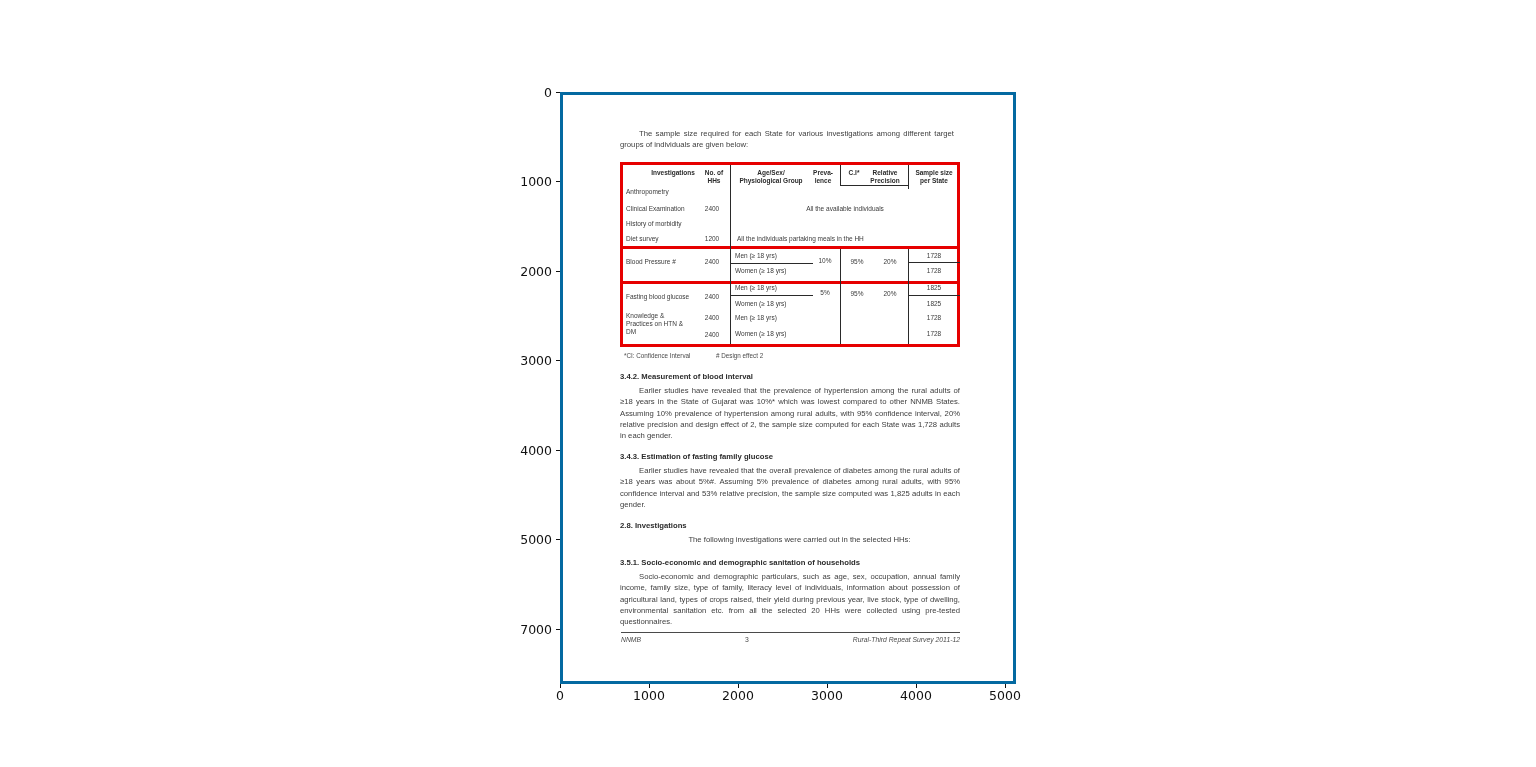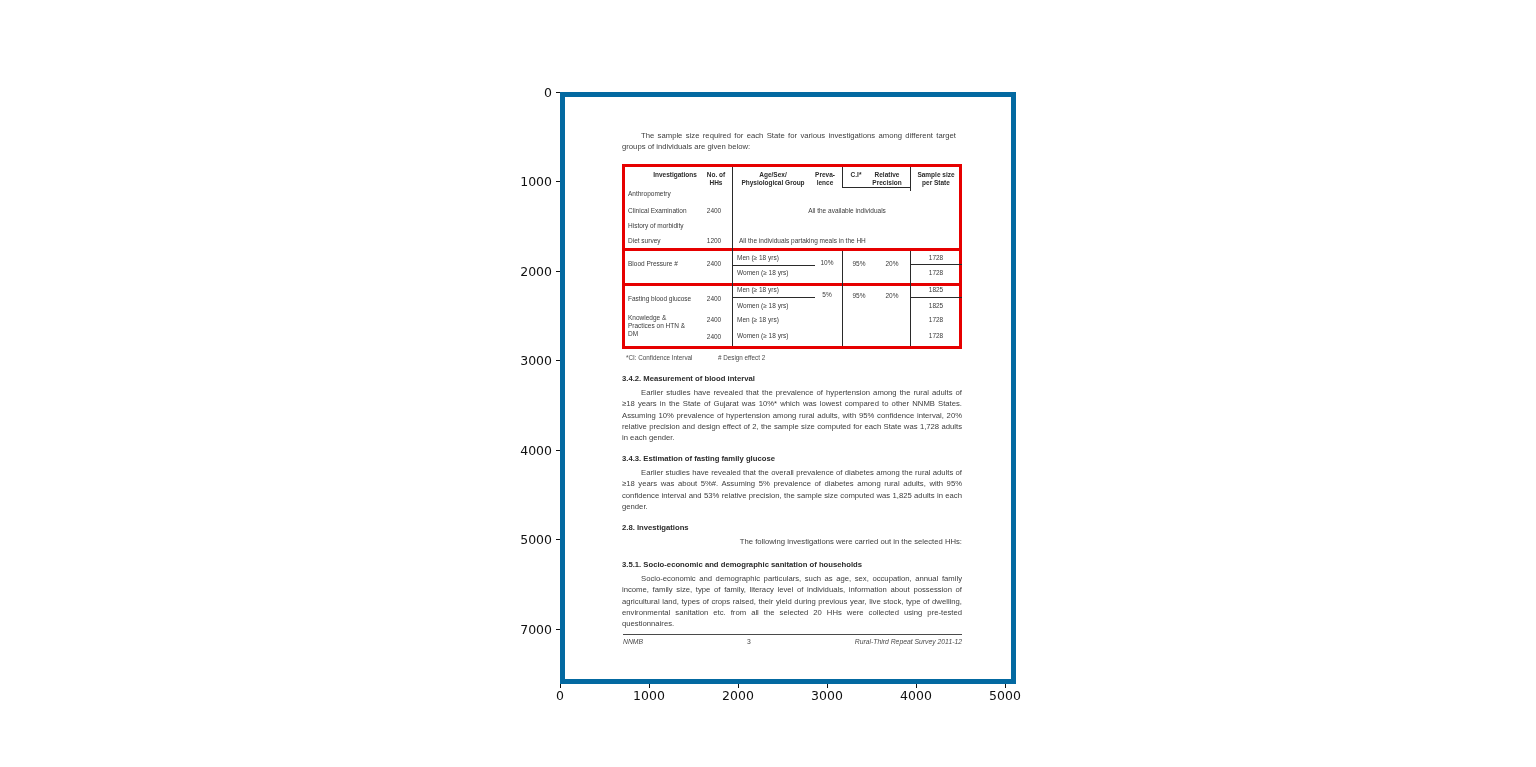--- a/index.html
+++ b/index.html
@@ -1,20 +1,20 @@
 <!DOCTYPE html>
 <html><head>
 <meta charset="utf-8">
 <style>
   html,body{margin:0;padding:0;background:#ffffff;}
   .stage{position:relative;width:1536px;height:767px;background:#fff;overflow:hidden;
          font-family:"Liberation Sans",sans-serif;}
   
   .axes{position:absolute;left:560px;top:92px;width:456px;height:592px;
-        border:5px solid #0369a1;box-sizing:border-box;background:#fff;}
+        border:3px solid #0369a1;box-sizing:border-box;background:#fff;}
   .ytick{position:absolute;left:470px;width:82px;text-align:right;
          font:12.5px "DejaVu Sans",sans-serif;color:#111;}
   .xtick{position:absolute;top:688px;width:70px;text-align:center;
          font:12.5px "DejaVu Sans",sans-serif;color:#111;}
   .ymark{position:absolute;left:556px;width:4px;height:1px;background:#111;}
   .xmark{position:absolute;top:684px;width:1px;height:4px;background:#111;}
   
   .doc *{box-sizing:border-box;}
   .para{position:absolute;font-size:7.7px;line-height:11.3px;color:#3d3d3d;
         text-align:justify;text-indent:19px;}
@@ -150,21 +150,21 @@
       <span># Design effect 2</span>
     </div>
 
     <div class="hd" style="left:57px;top:277px">3.4.2. Measurement of blood interval</div>
     <div class="para" style="left:57px;top:290px;width:340px">Earlier studies have revealed that the prevalence of hypertension among the rural adults of ≥18 years in the State of Gujarat was 10%* which was lowest compared to other NNMB States. Assuming 10% prevalence of hypertension among rural adults, with 95% confidence interval, 20% relative precision and design effect of 2, the sample size computed for each State was 1,728 adults in each gender.</div>
 
     <div class="hd" style="left:57px;top:357px">3.4.3. Estimation of fasting family glucose</div>
     <div class="para" style="left:57px;top:370px;width:340px">Earlier studies have revealed that the overall prevalence of diabetes among the rural adults of ≥18 years was about 5%#. Assuming 5% prevalence of diabetes among rural adults, with 95% confidence interval and 53% relative precision, the sample size computed was 1,825 adults in each gender.</div>
 
     <div class="hd" style="left:57px;top:426px">2.8. Investigations</div>
-    <div class="para" style="left:57px;top:439px;width:340px;text-align:right">The following investigations were carried out in the selected HHs:</div>
+    <div class="para" style="left:57px;top:439px;width:340px;text-align:center">The following investigations were carried out in the selected HHs:</div>
 
     <div class="hd" style="left:57px;top:463px">3.5.1. Socio-economic and demographic sanitation of households</div>
     <div class="para" style="left:57px;top:476px;width:340px">Socio-economic and demographic particulars, such as age, sex, occupation, annual family income, family size, type of family, literacy level of individuals, information about possession of agricultural land, types of crops raised, their yield during previous year, live stock, type of dwelling, environmental sanitation etc. from all the selected 20 HHs were collected using pre-tested questionnaires.</div>
 
     <div class="rule" style="left:58px;top:537px;width:339px"></div>
     <div class="ftr">
       <span class="it">NNMB</span>
       <span>3</span>
       <span class="it">Rural-Third Repeat Survey 2011-12</span>
     </div>

